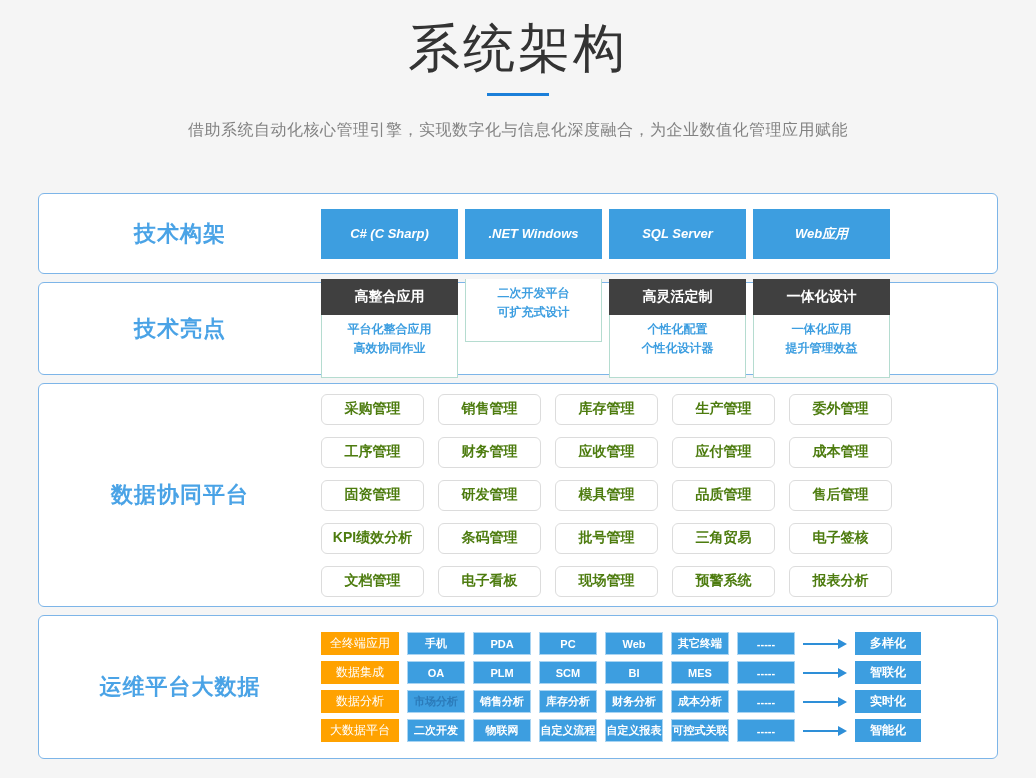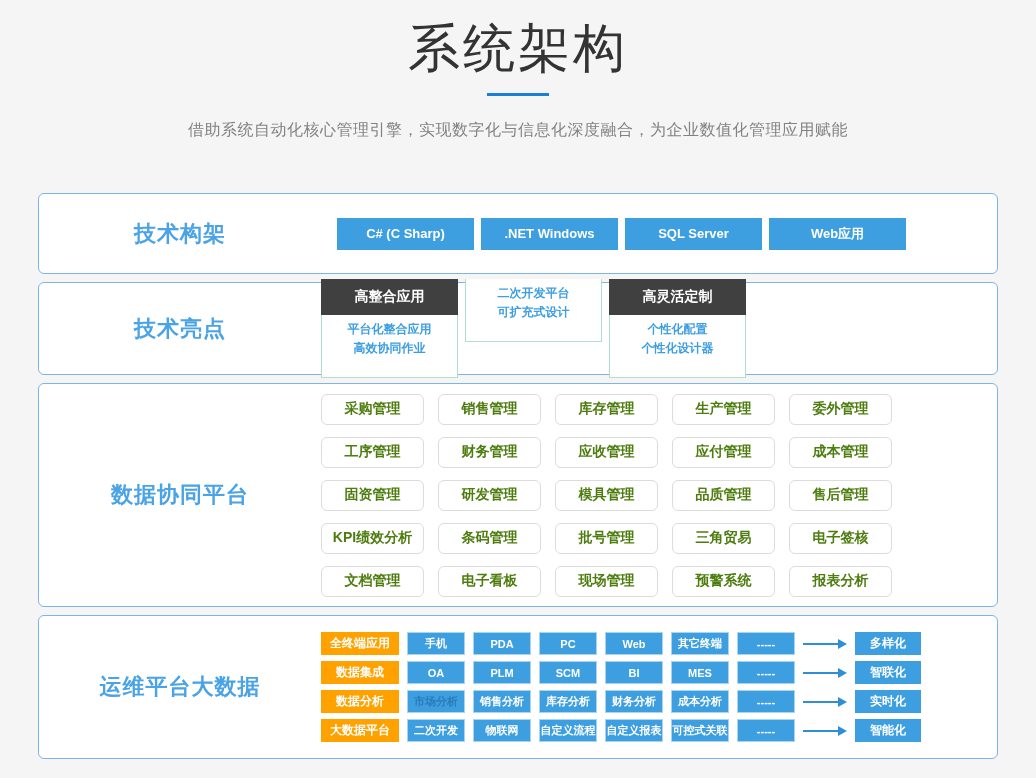--- a/index.html
+++ b/index.html
@@ -43,35 +43,36 @@
     margin-bottom: 8px;
   }
   .section-label {
     flex: 0 0 282px;
     text-align: center;
     color: #4aa3e6;
     font-size: 22px;
     font-weight: bold;
     letter-spacing: 1px;
   }
-  .box-tech    { height: 81px; gap: 16px; }
+  .box-tech    { height: 81px; }
   .box-high    { height: 93px; }
   .box-plat    { height: 224px; }
   .box-bigdata { height: 144px; }
 
   
   .stack-buttons { display: flex; gap: 7px; }
   .stack-btn {
-    width: 137px; height: 32px;
+    width: 137px; height: 50px;
     background: #3d9ee0;
     color: #fff;
     font-size: 13px;
     font-weight: bold;
     display: flex; align-items: center; justify-content: center;
     white-space: nowrap;
+    font-style: italic;
   }
 
   
   .cards { display: flex; gap: 7px; }
   .hl-card { width: 137px; }
   .hl-head {
     height: 36px;
     background: #404040;
     color: #fff;
     font-size: 14px;
@@ -112,21 +113,21 @@
   }
 
   
   .bigdata-rows { display: flex; flex-direction: column; gap: 6px; }
   .bd-row { display: flex; align-items: center; gap: 8px; }
   .bd-cat {
     width: 78px; height: 23px;
     background: #ffa200;
     color: #fff;
     font-size: 12px;
-    font-weight: bold;
+    font-weight: normal;
     display: flex; align-items: center; justify-content: center;
     white-space: nowrap;
   }
   .bd-item {
     box-sizing: border-box;
     width: 58px; height: 23px;
     background: #3d9ee0;
     border: 1px solid #a9d4f2;
     color: #fff;
     font-size: 11px;
@@ -191,20 +192,27 @@
             <div class="hl-body">
               <div class="hl-line">二次开发平台</div>
               <div class="hl-line">可扩充式设计</div>
             </div>
           </div>
           <div class="hl-card">
             <div class="hl-head">高灵活定制</div>
             <div class="hl-body">
               <div class="hl-line">个性化配置</div>
               <div class="hl-line">个性化设计器</div>
+            </div>
+          </div>
+          <div class="hl-card">
+            <div class="hl-head">一体化设计</div>
+            <div class="hl-body">
+              <div class="hl-line">一体化应用</div>
+              <div class="hl-line">提升管理效益</div>
             </div>
           </div>
         </div>
     </section>
 
     <section class="box box-plat">
       <div class="section-label">数据协同平台</div>
       <div class="module-grid" id="module-grid">
           <div class="module-btn">采购管理</div>
           <div class="module-btn">销售管理</div>

